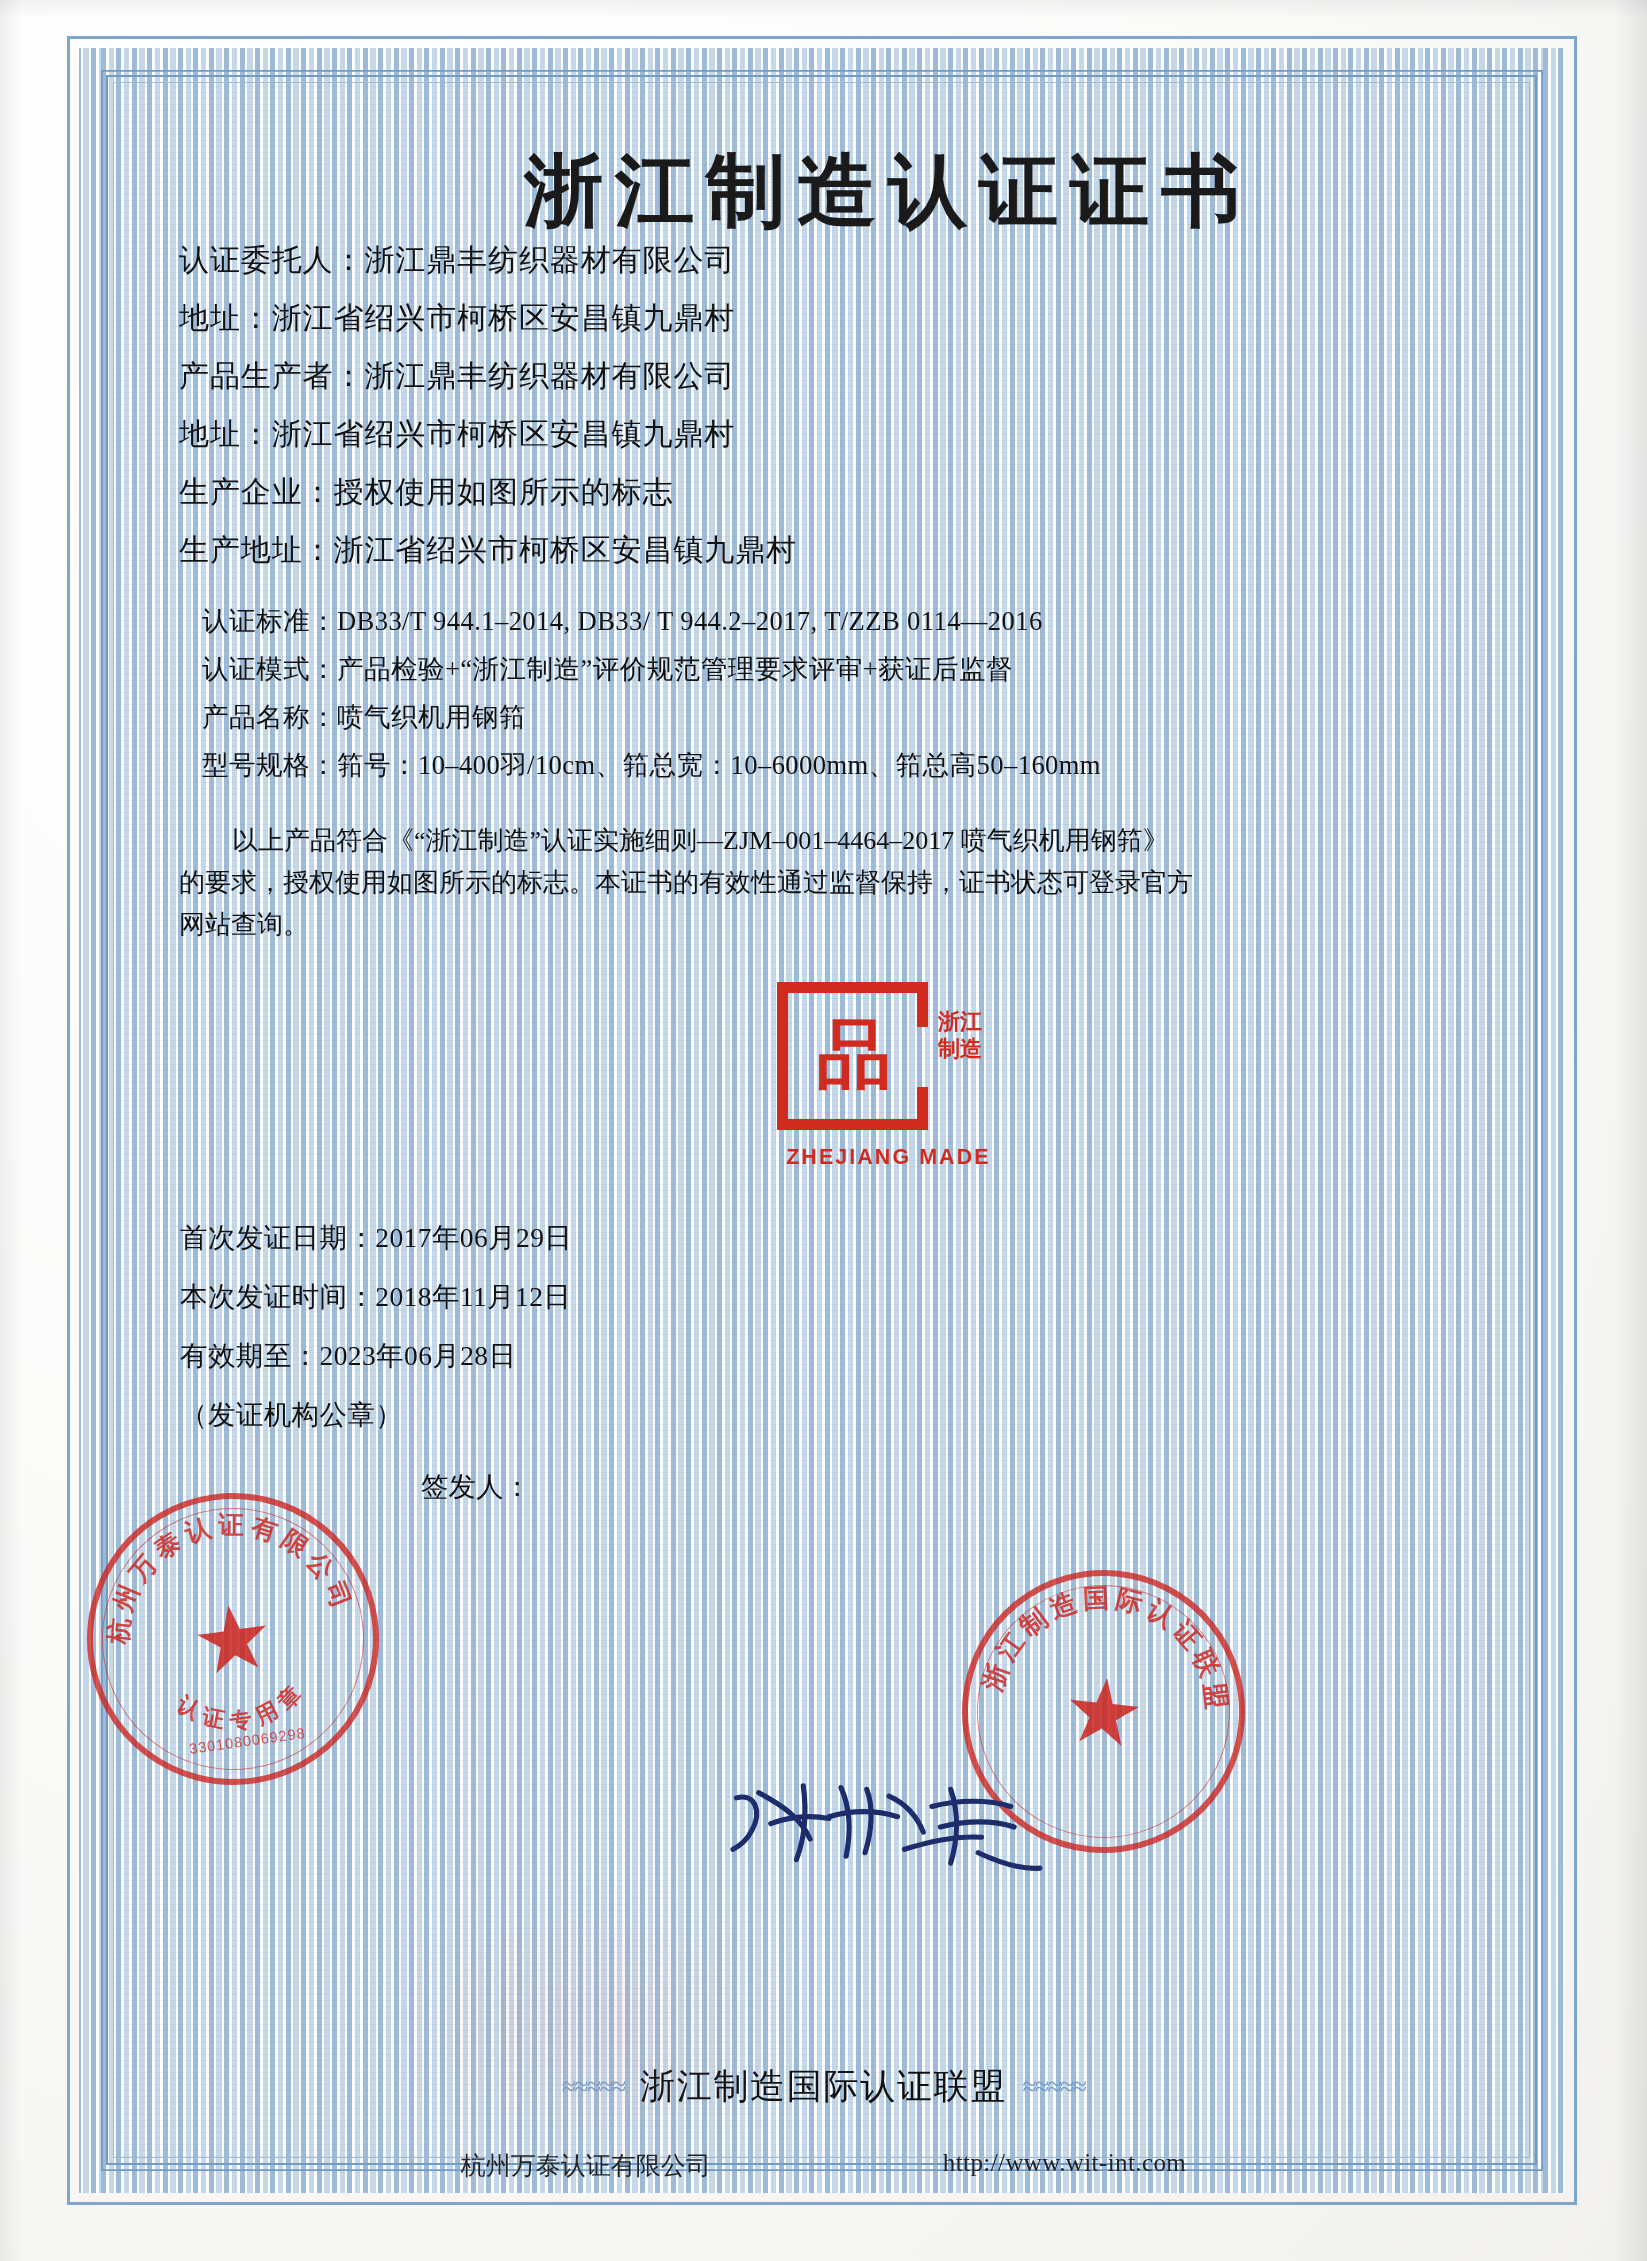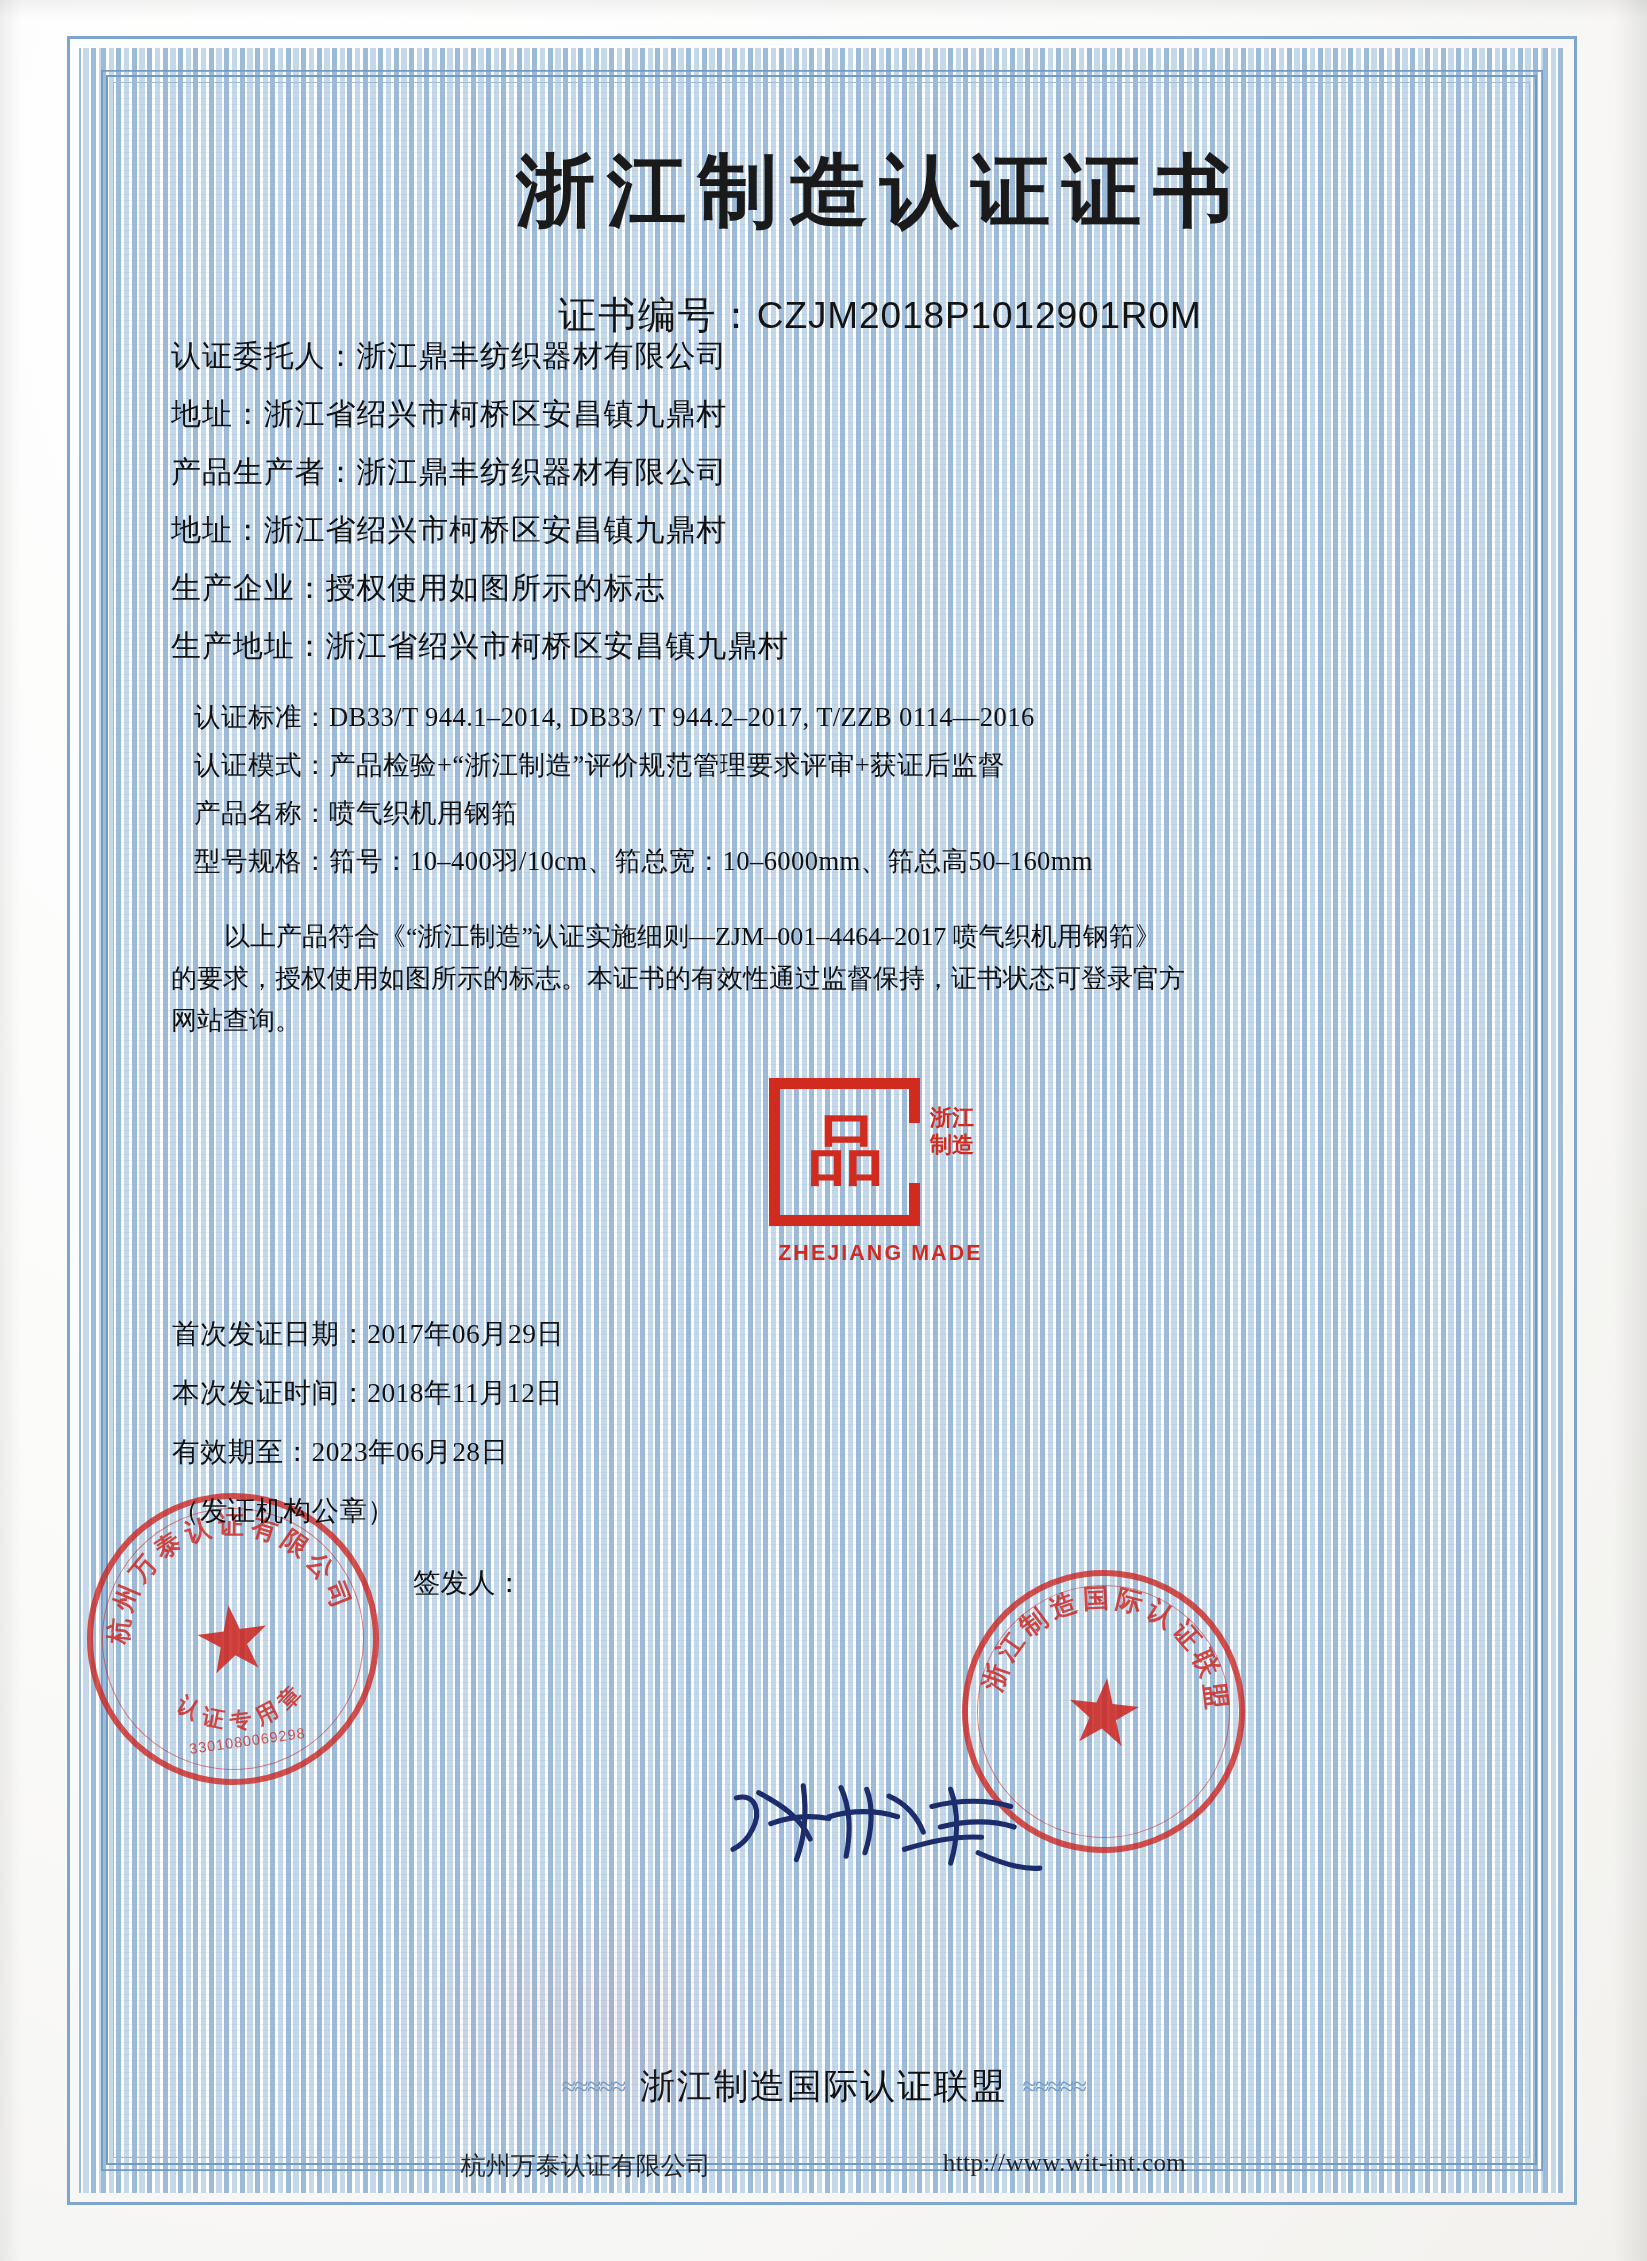--- a/index.html
+++ b/index.html
@@ -78,21 +78,21 @@
     left: 115px; top: 84px;
     width: 1414px; height: 2073px;
     opacity: .28;
     background-image:
       repeating-linear-gradient(0deg, rgba(130,165,200,.55) 0px, rgba(130,165,200,.55) 0.9px, rgba(255,255,255,0) 0.9px, rgba(255,255,255,0) 6px);
   }
 
   
   .content {
     position: absolute;
-    left: 130px; top: 103px;
+    left: 138px; top: 103px;
     width: 1500px; height: 2042px;
   }
 
   .title {
     text-align: center;
     font-family: "DejaVu Serif", "Liberation Serif", serif;
     font-size: 79px;
     font-weight: 700;
     letter-spacing: 12px;
     color: #1a1a1a;
@@ -354,23 +354,20 @@
   <div class="border-band-inner"></div>
 </div>
 <div class="border-inner"></div>
 <div class="border-inner2"></div>
 <div class="guilloche"></div>
 
 <div class="content">
 
   <div class="title">浙江制造认证证书</div>
 
-  <div class="cert-no">
-    <span>证书编号：</span><span class="num">CZJM2018P1012901R0M</span>
-  </div>
 
   <div class="block-a">
     <div class="line">认证委托人：浙江鼎丰纺织器材有限公司</div>
     <div class="line">地址：浙江省绍兴市柯桥区安昌镇九鼎村</div>
     <div class="line">产品生产者：浙江鼎丰纺织器材有限公司</div>
     <div class="line">地址：浙江省绍兴市柯桥区安昌镇九鼎村</div>
     <div class="line">生产企业：授权使用如图所示的标志</div>
     <div class="line">生产地址：浙江省绍兴市柯桥区安昌镇九鼎村</div>
   </div>
 

